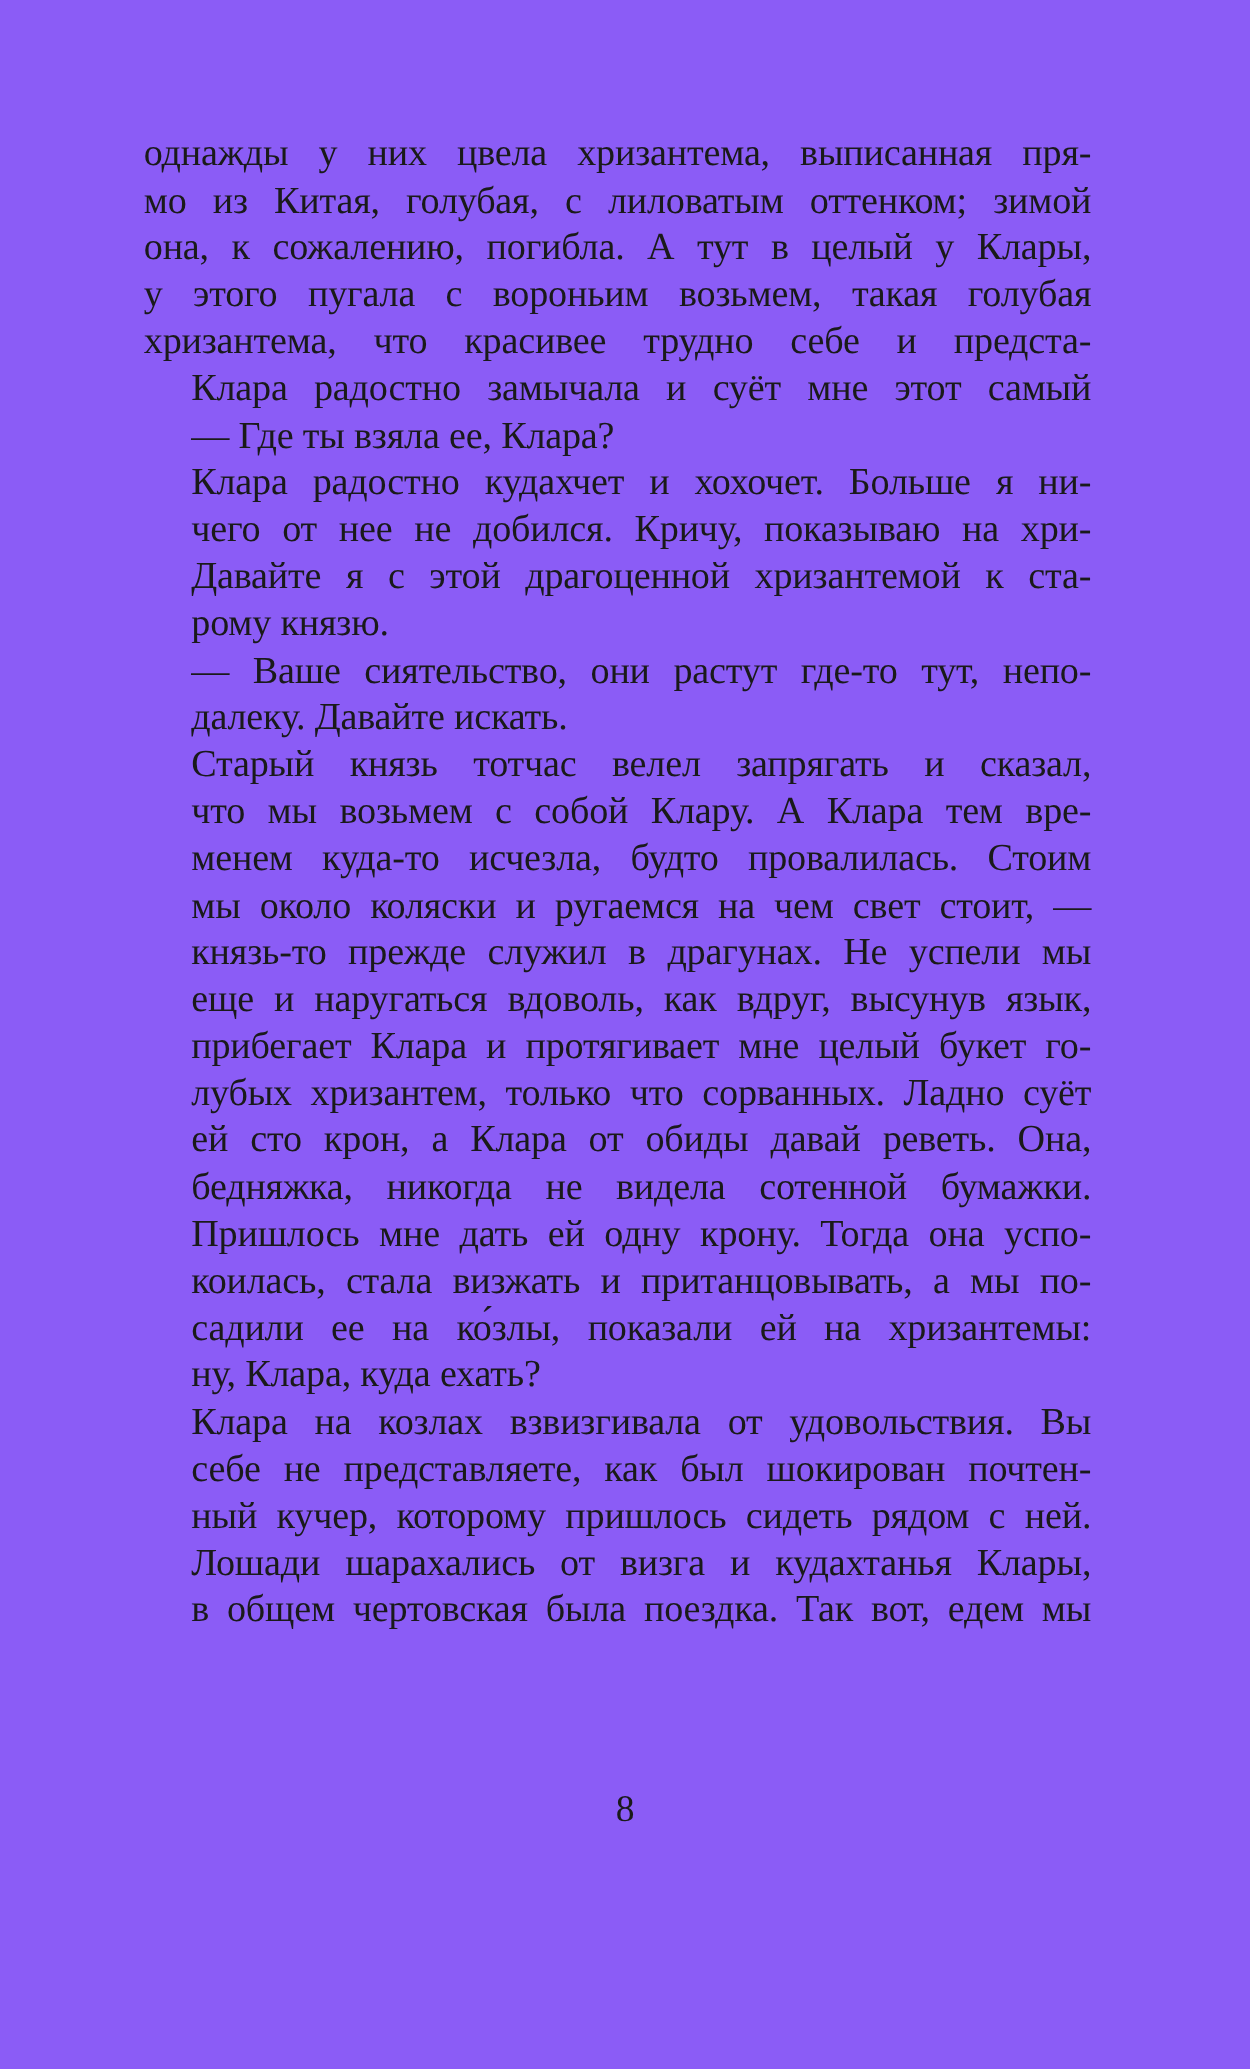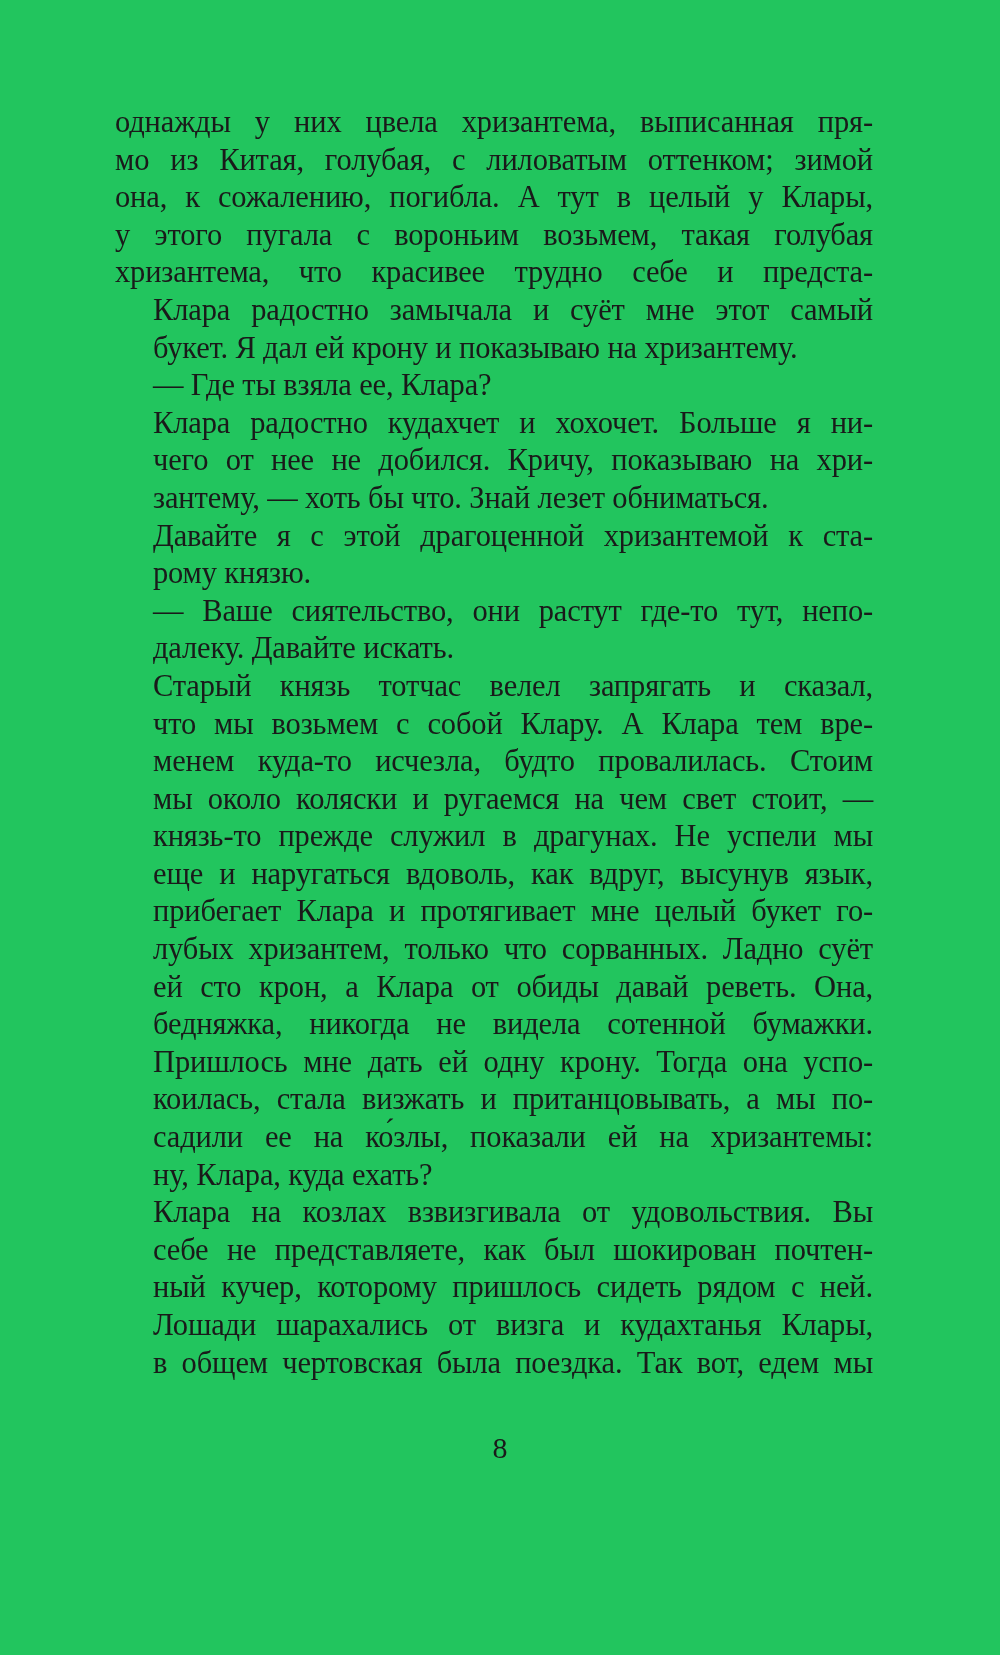--- a/index.html
+++ b/index.html
@@ -1,19 +1,19 @@
 <!DOCTYPE html>
 <html><head>
 <meta charset="utf-8">
 <style>
   html, body { margin: 0; padding: 0; background: #ffffff; }
   body { width: 1000px; height: 1655px; position: relative; overflow: hidden; }
   .page {
     position: absolute; left: 0; top: 0; width: 1000px; height: 1655px;
-    background: #22c55e; color: #1a1a1a;
+    background: #8b5cf6; color: #1a1a1a;
   }
   .text-block {
     position: absolute; left: 115px; top: 104px; width: 758px;
     font-family: "Liberation Serif", "DejaVu Serif", serif;
     font-size: 30.5px; line-height: 37.6px;
     text-align: justify; letter-spacing: -0.15px;
   }
   .para { margin: 0; }
   .para.indent { text-indent: 38px; }
   .line { display: block; text-align-last: justify; white-space: nowrap; }
@@ -32,29 +32,27 @@
   <div class="text-block" id="text-block">
       <p class="para">
         <span class="line">однажды у них цвела хризантема, выписанная пря-</span>
         <span class="line">мо из Китая, голубая, с лиловатым оттенком; зимой</span>
         <span class="line">она, к сожалению, погибла. А тут в целый у Клары,</span>
         <span class="line">у этого пугала с вороньим возьмем, такая голубая</span>
         <span class="line">хризантема, что красивее трудно себе и предста-</span>
       </p>
       <p class="para indent">
         <span class="line">Клара радостно замычала и суёт мне этот самый</span>
-        <span class="line last">букет. Я дал ей крону и показываю на хризантему.</span>
       </p>
       <p class="para indent">
         <span class="line last">— Где ты взяла ее, Клара?</span>
       </p>
       <p class="para indent">
         <span class="line">Клара радостно кудахчет и хохочет. Больше я ни-</span>
         <span class="line">чего от нее не добился. Кричу, показываю на хри-</span>
-        <span class="line last">зантему, — хоть бы что. Знай лезет обниматься.</span>
       </p>
       <p class="para indent">
         <span class="line">Давайте я с этой драгоценной хризантемой к ста-</span>
         <span class="line last">рому князю.</span>
       </p>
       <p class="para indent">
         <span class="line">— Ваше сиятельство, они растут где-то тут, непо-</span>
         <span class="line last">далеку. Давайте искать.</span>
       </p>
       <p class="para indent">

